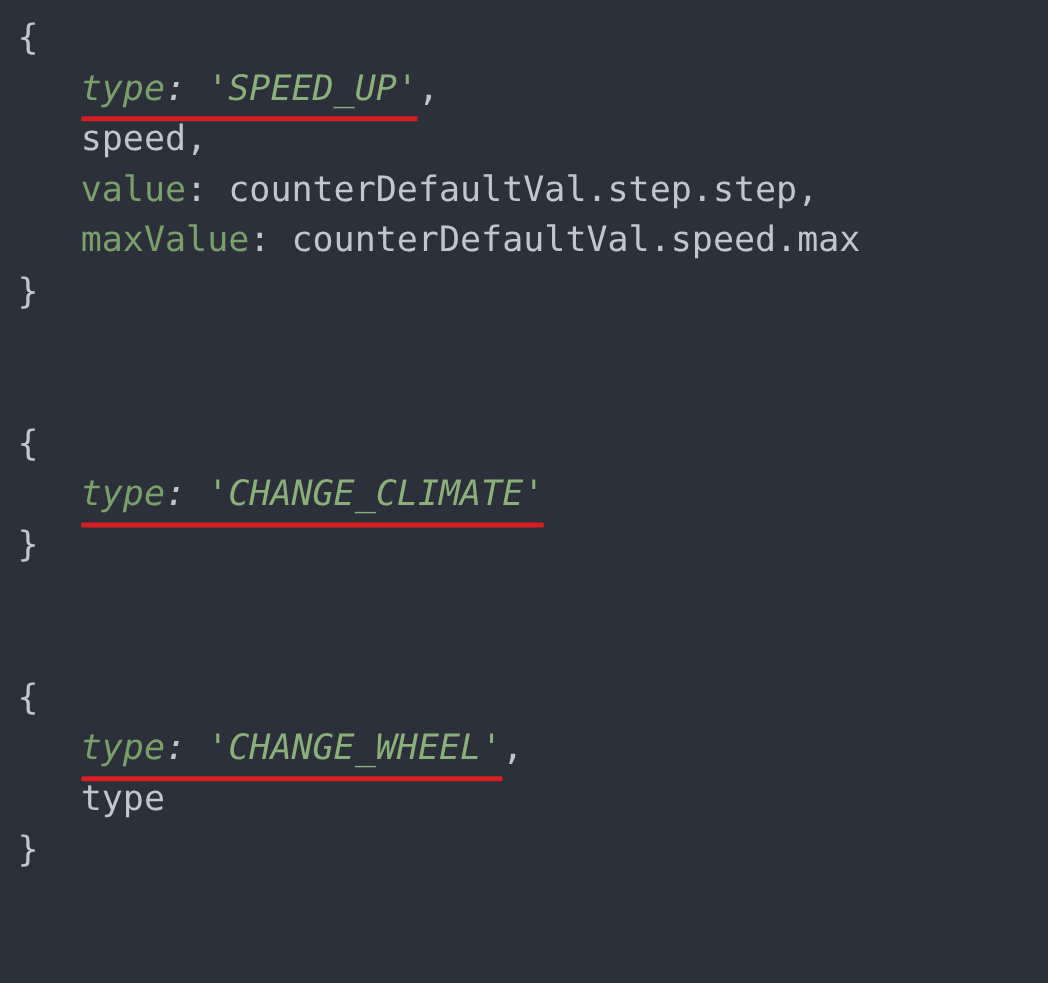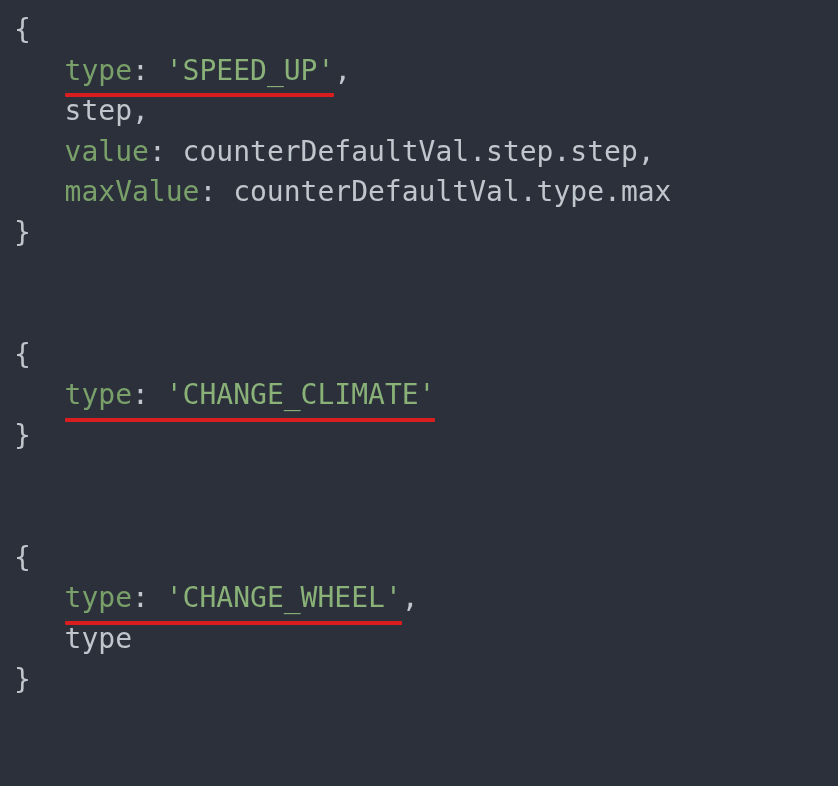--- a/index.html
+++ b/index.html
@@ -21,40 +21,41 @@
   .brace  { color: #bfc6cc; }
   .key    { color: #7aa06a; }
   .punct  { color: #bfc6cc; }
   .string { color: #89b178; }
   .ident  { color: #bfc6cc; }
   .comma  { color: #bfc6cc; }
 
   .ul {
     position: relative;
     display: inline-block;
+    font-style: italic;
   }
   .ul::after {
     content: "";
     position: absolute;
     left: 0;
     right: 0;
     bottom: -6px;
     height: 4px;
     background: #d81e1e;
     border-radius: 1px;
   }
 </style>
 </head>
 <body>
 
 <pre><span class="brace">{</span>
    <span class="ul"><span class="key">type</span><span class="punct">:</span> <span class="string">'SPEED_UP'</span></span><span class="comma">,</span>
-   <span class="ident">step,</span>
+   <span class="ident">speed,</span>
    <span class="key">value</span><span class="punct">:</span><span class="ident"> counterDefaultVal.step.step,</span>
-   <span class="key">maxValue</span><span class="punct">:</span><span class="ident"> counterDefaultVal.type.max</span>
+   <span class="key">maxValue</span><span class="punct">:</span><span class="ident"> counterDefaultVal.speed.max</span>
 <span class="brace">}</span>
 
 
 <span class="brace">{</span>
    <span class="ul"><span class="key">type</span><span class="punct">:</span> <span class="string">'CHANGE_CLIMATE'</span></span>
 <span class="brace">}</span>
 
 
 <span class="brace">{</span>
    <span class="ul"><span class="key">type</span><span class="punct">:</span> <span class="string">'CHANGE_WHEEL'</span></span><span class="comma">,</span>

